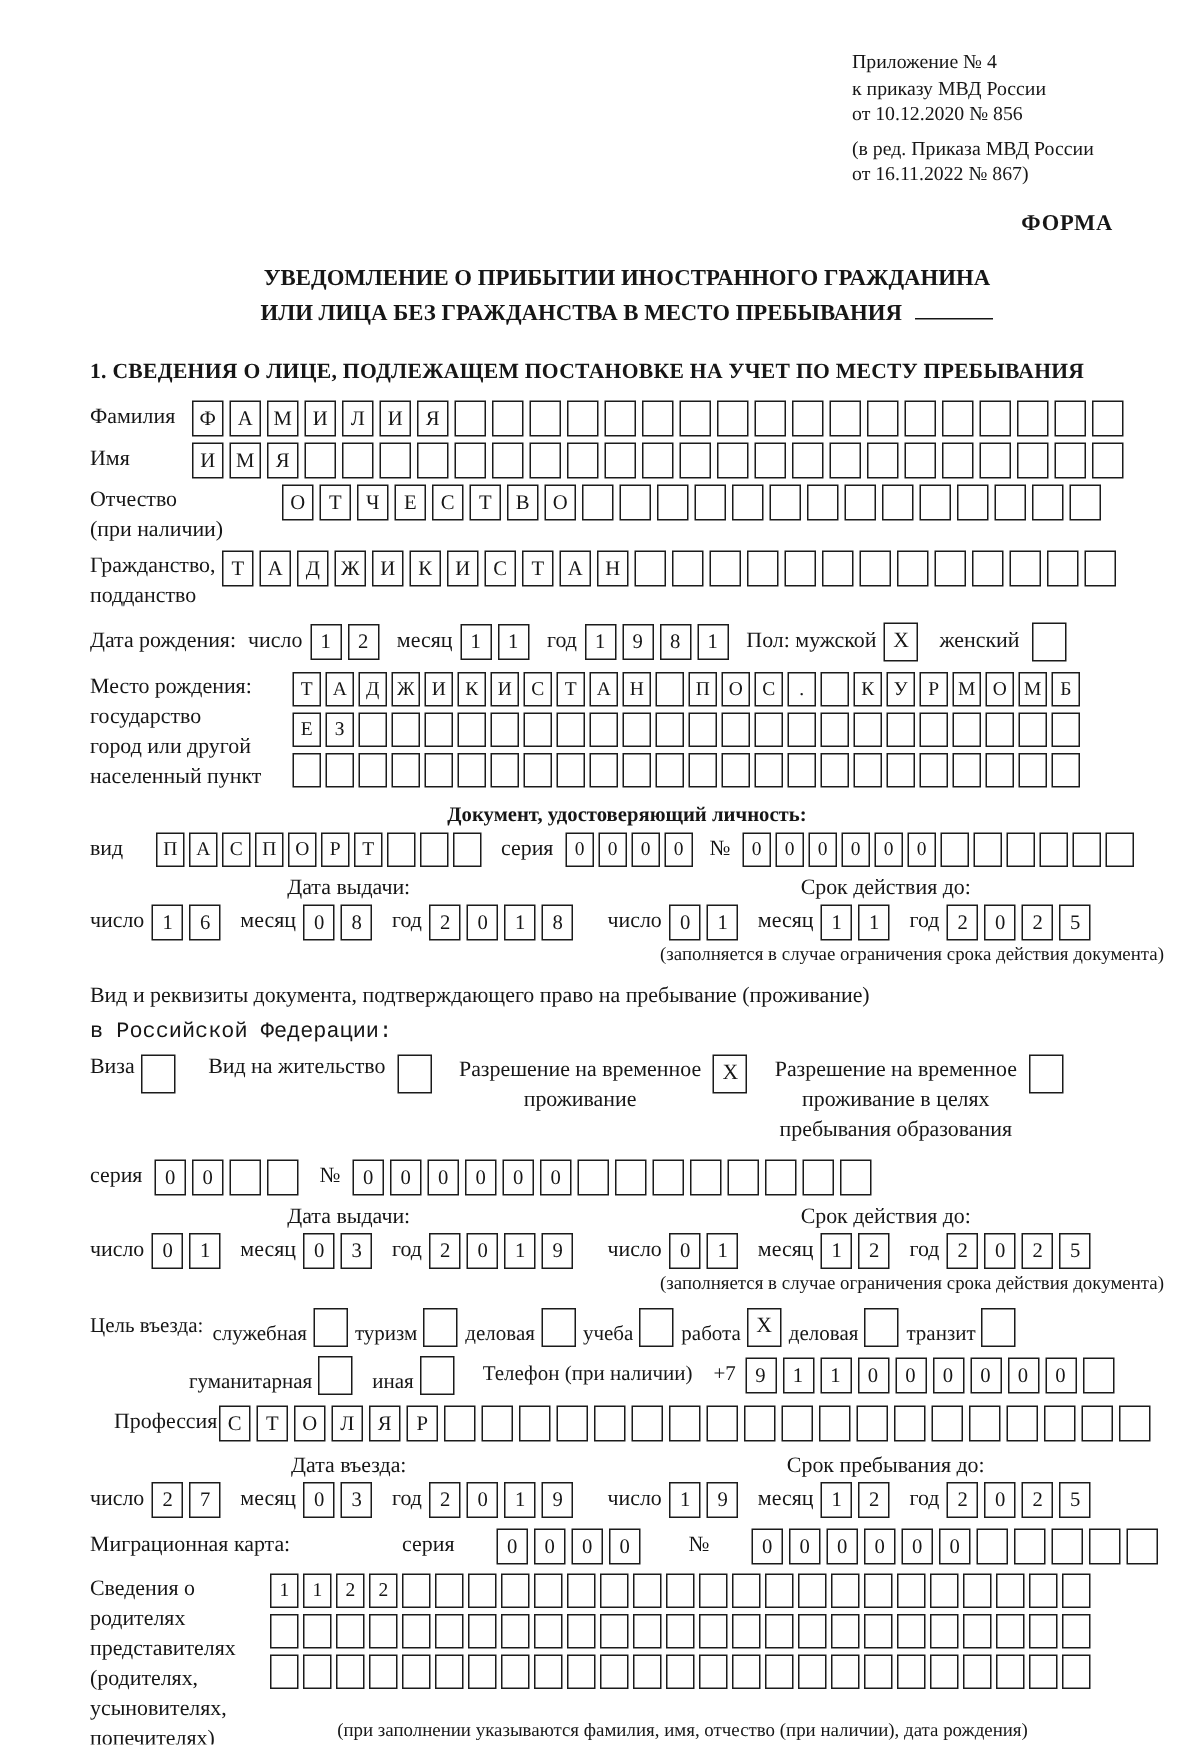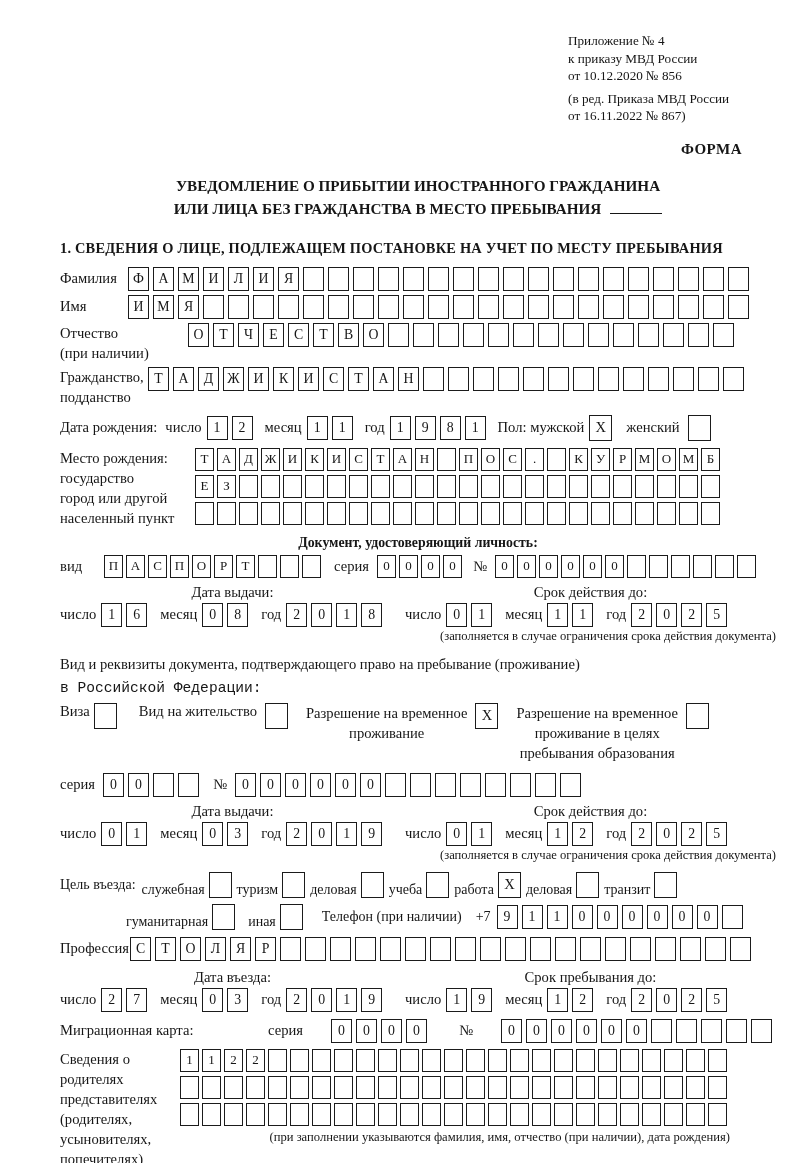--- a/index.html
+++ b/index.html
@@ -47,21 +47,21 @@
   
   .pline{margin-top:8px;line-height:24px;}
   .opt{display:flex;align-items:flex-start;}
   .opt .ckb{margin-left:8px;}
   .optlines{display:flex;flex-direction:column;text-align:center;line-height:20px;}
   
   .purp{font-size:14px;}
   .purp .pre{margin-right:6px;}
   .pitem{display:inline-flex;align-items:flex-end;}
   .pitem .ckb{margin:0 5px 0 4px;}
-  .legal-note{font-size:12.6px;margin-top:0;text-align:right;}
+  .legal-note{font-size:12.6px;margin-top:16px;text-align:center;}
   .nw{white-space:nowrap;}
 </style>
 </head>
 <body>
 
 <div class="page">
 
   <div class="hdr">
     <div>Приложение № 4</div>
     <div>к приказу МВД России</div>
@@ -565,21 +565,21 @@
           <span class="cb">0</span>
           <span class="cb">0</span>
           <span class="cb">0</span>
           <span class="cb">0</span>
           <span class="cb">0</span>
           <span class="cb"></span>
         </span>
     </div>
 
     <div class="row" style="margin-top:7px;">
-      <span class="w68 nw" style="width:70px;">Профессия</span>
+      <span class="w68 nw" style="width:70px;margin-left:16px;">Профессия</span>
       <span class="boxes">
           <span class="cb">С</span>
           <span class="cb">Т</span>
           <span class="cb">О</span>
           <span class="cb">Л</span>
           <span class="cb">Я</span>
           <span class="cb">Р</span>
           <span class="cb"></span>
           <span class="cb"></span>
           <span class="cb"></span>

